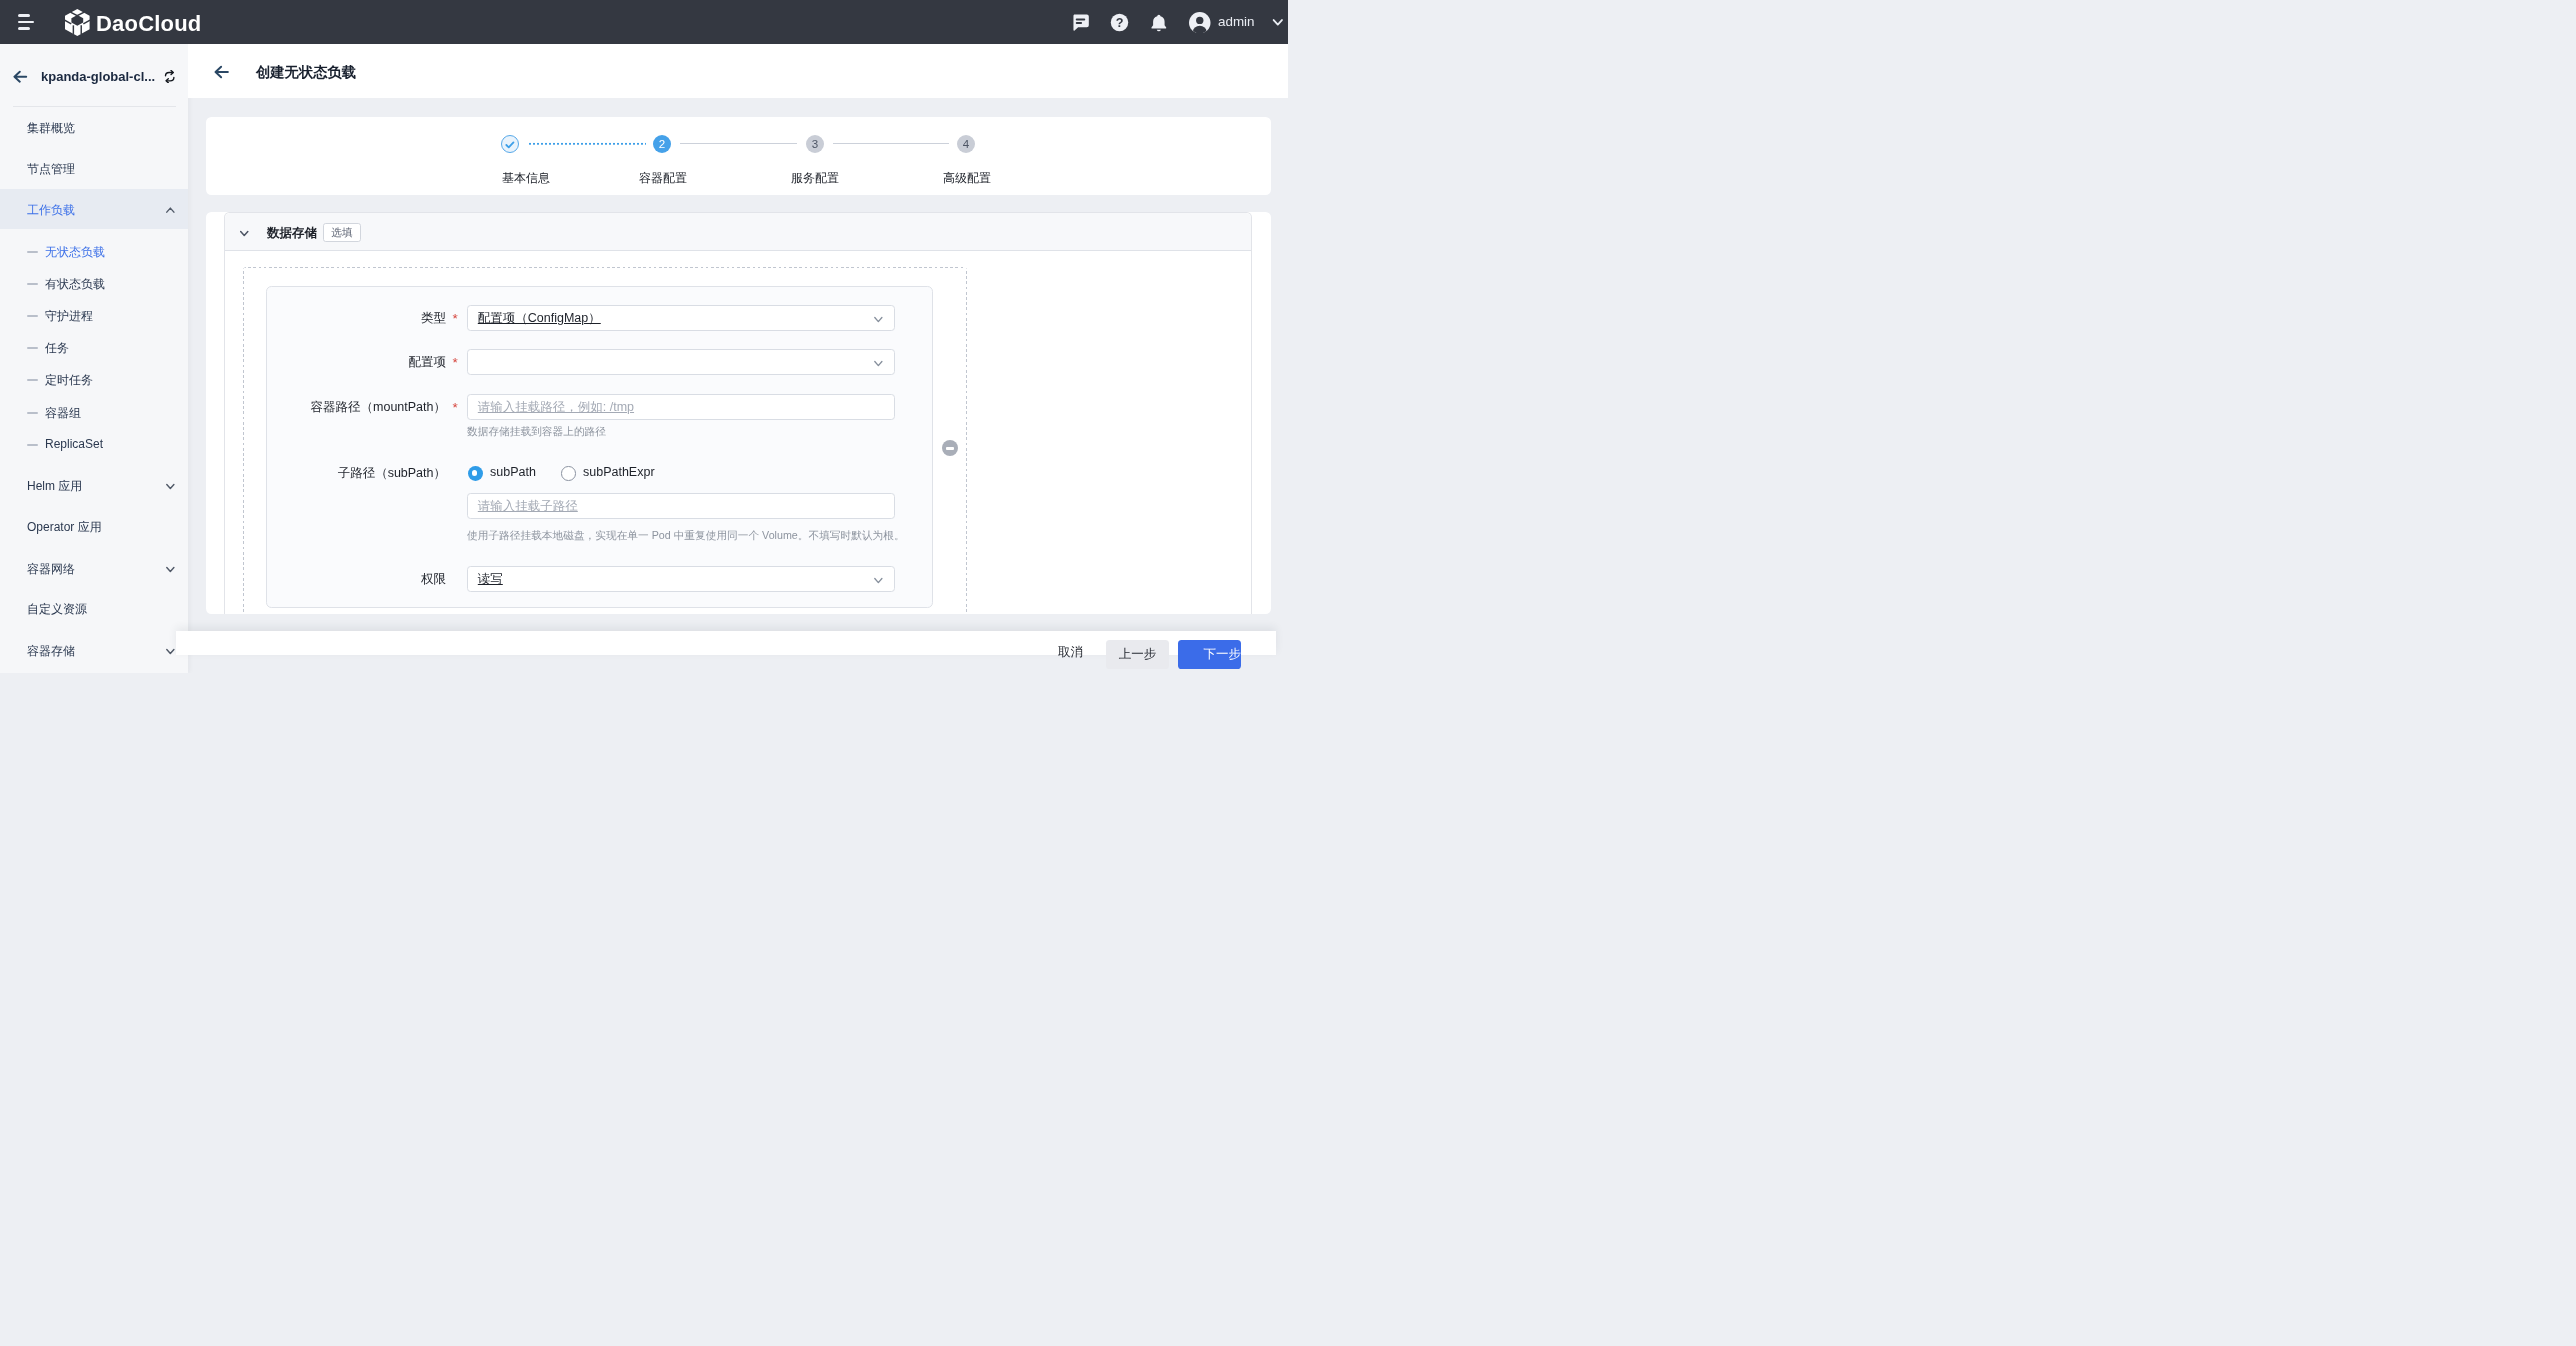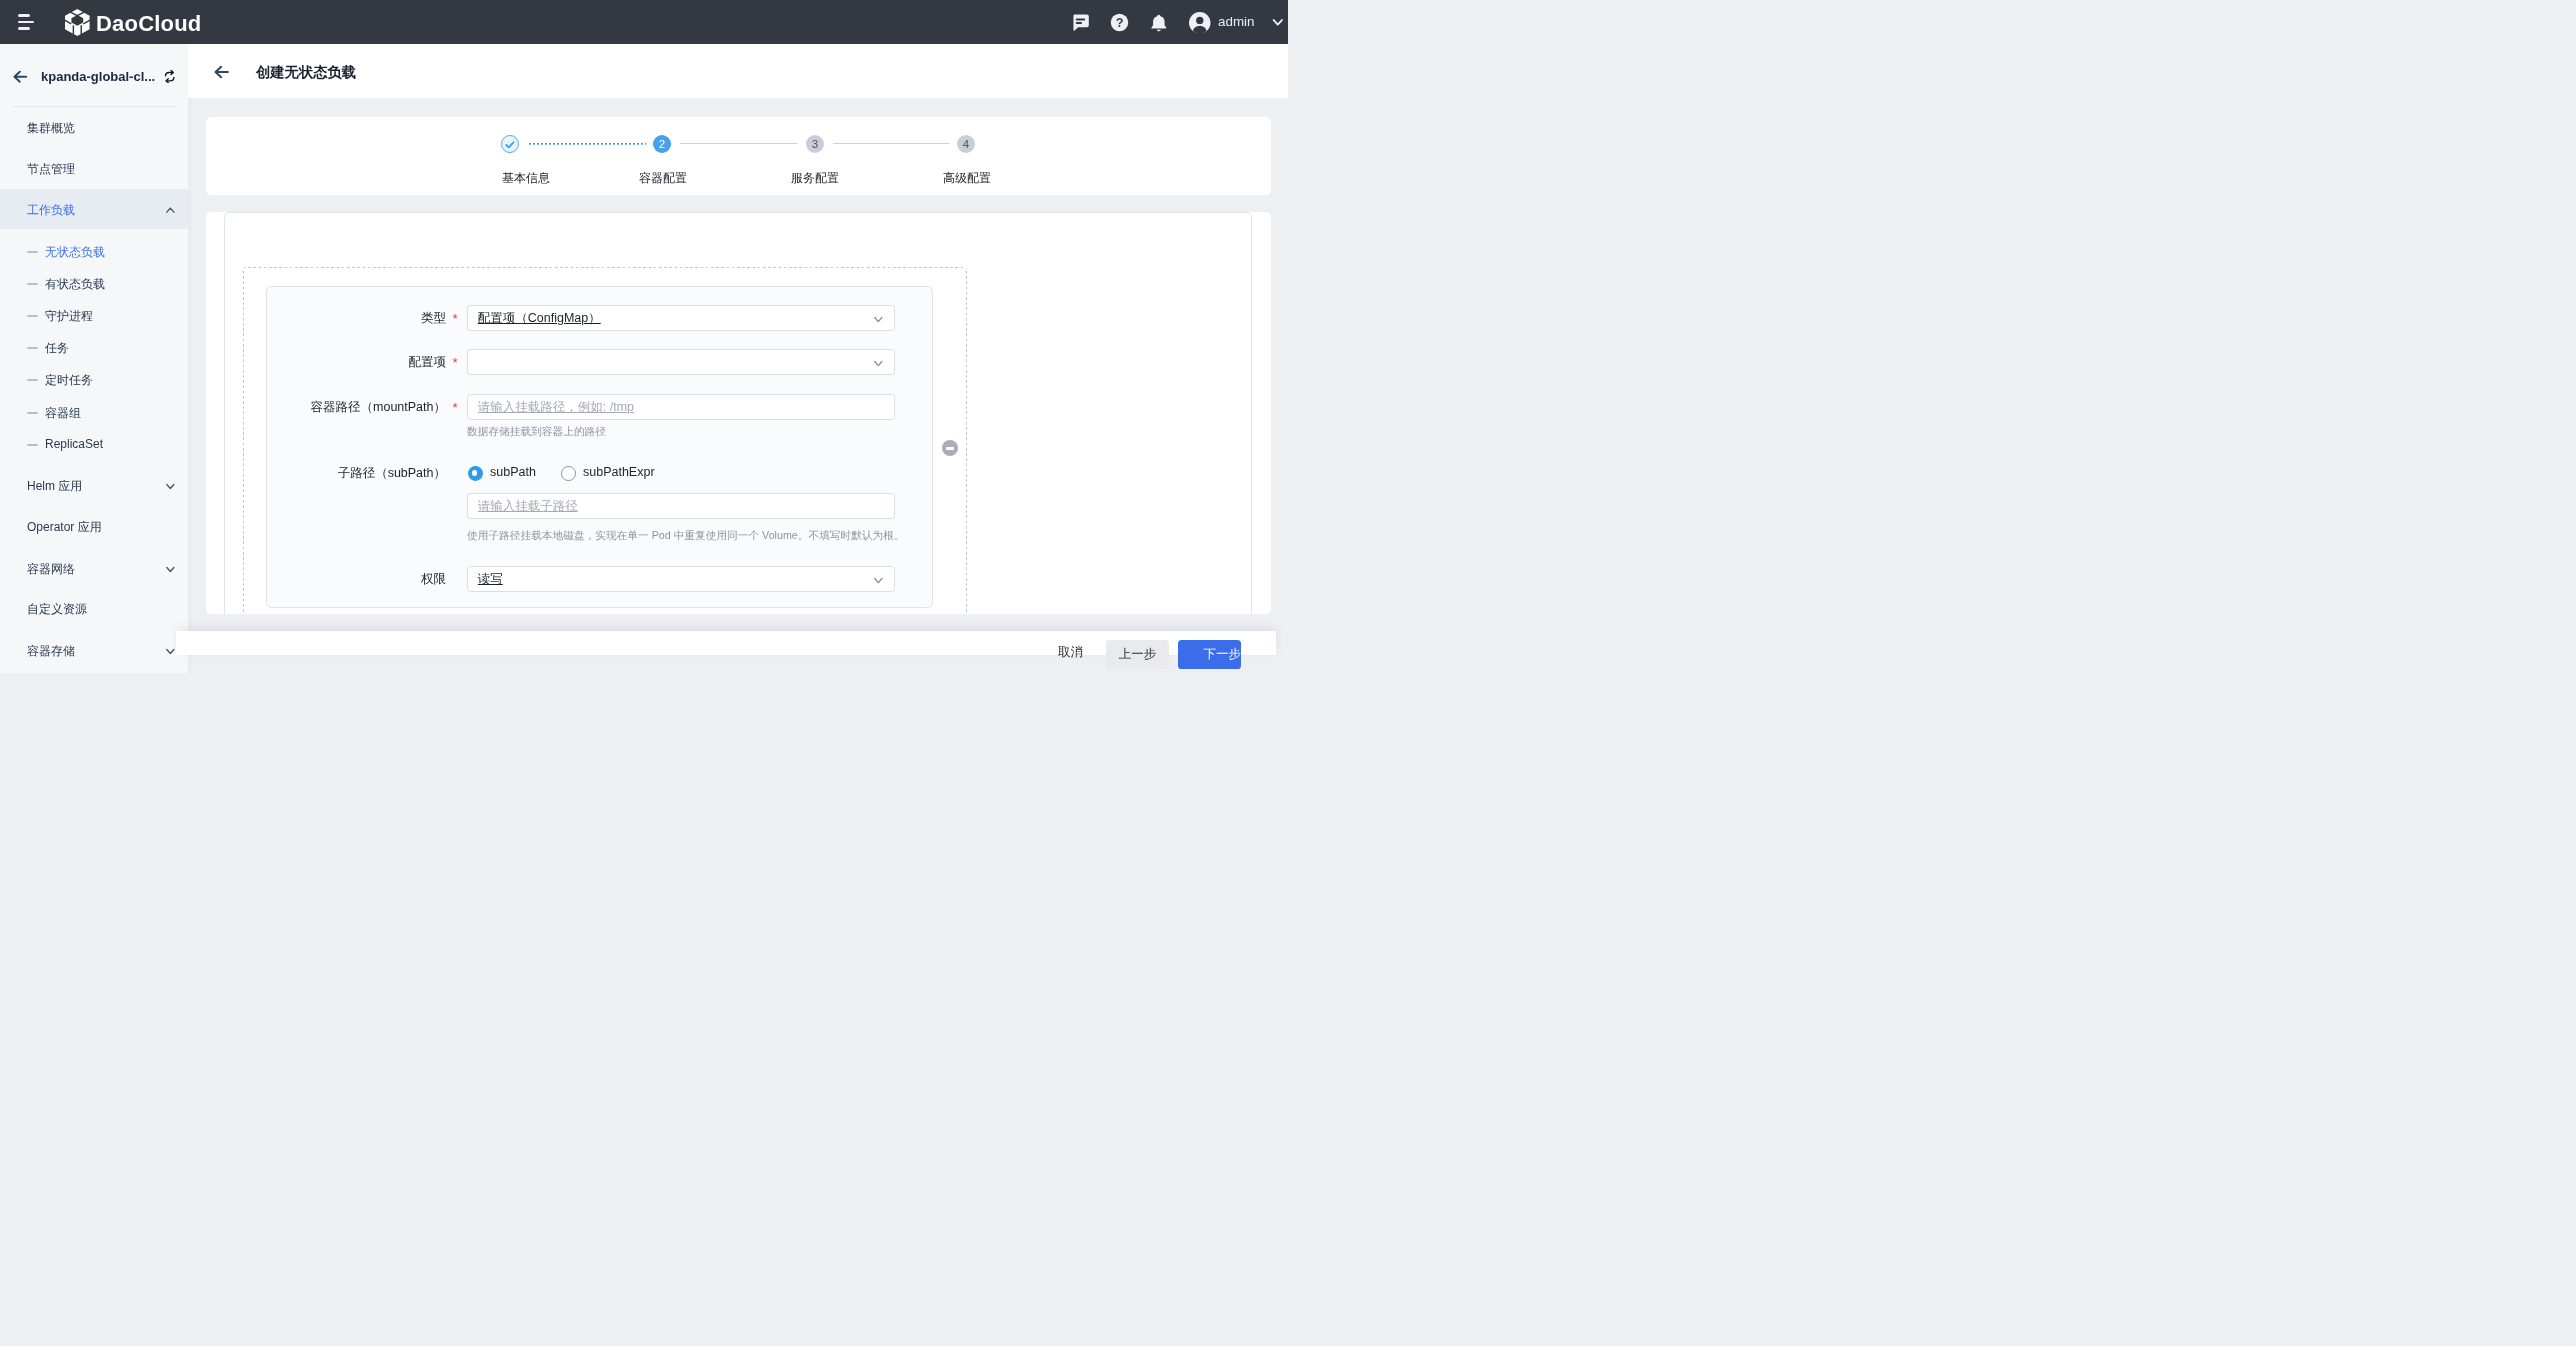--- a/index.html
+++ b/index.html
@@ -187,28 +187,35 @@
     <svg style="margin-top:3.6px;" width="9.8" height="8" viewBox="0 0 11 9">
         <path d="M1.5 4.5 L4.2 7.2 L9.5 1.5" stroke="#3d9fe8" stroke-width="2" fill="none" stroke-linecap="round" stroke-linejoin="round"></path>
       </svg>
   </div>
   <div style="position:absolute;left:322px;width:118px;height:3.6px;top:24.6px;background-image:radial-gradient(circle 1px at 2px 1.8px, #3d9fe8 99%, transparent);background-size:4px 3.6px;background-repeat:repeat-x;"></div>
   <div class="scircle" style="left:447px;background:#45a1e9;color:#fff;">2</div>
   <div class="sline" style="left:474px;width:117px;"></div>
   <div class="scircle" style="left:600px;background:#c9cdd6;color:#4e5665;">3</div>
   <div class="sline" style="left:627px;width:116px;"></div>
   <div class="scircle" style="left:751px;background:#c9cdd6;color:#4e5665;">4</div>
-  <div class="slabel" style="left:284px;">基本信息</div>
+  <div class="slabel" style="left:272px;text-align:right;">基本信息</div>
   <div class="slabel" style="left:421px;">容器配置</div>
   <div class="slabel" style="left:573px;">服务配置</div>
   <div class="slabel" style="left:725px;">高级配置</div>
 </div>
 
 <div id="bigcard">
   <div id="panel">
+    <div id="phead">
+      <svg class="abs" style="left:13.4px;top:13.4px;" width="12.5" height="12.5" viewBox="0 0 14 14">
+          <path d="M3 5 L7 9.5 L11 5" stroke="#4e5665" stroke-width="1.7" fill="none" stroke-linecap="round" stroke-linejoin="round"></path>
+        </svg>
+      <span id="ptitle">数据存储</span>
+      <span id="ptag">选填</span>
+    </div>
     <div id="dashbox"></div>
     <div id="itembox"></div>
     <div id="minusbtn"></div>
 
     <div class="flabel req" style="top:97px;">类型</div>
     <div class="ctrl" style="left:242px;top:92px;">配置项（ConfigMap）
       <svg class="cchev" viewBox="0 0 12 12">
           <path d="M2 4 L6 8.5 L10 4" stroke="#868f9c" stroke-width="1.5" fill="none" stroke-linecap="round" stroke-linejoin="round"></path>
         </svg>
     </div>

